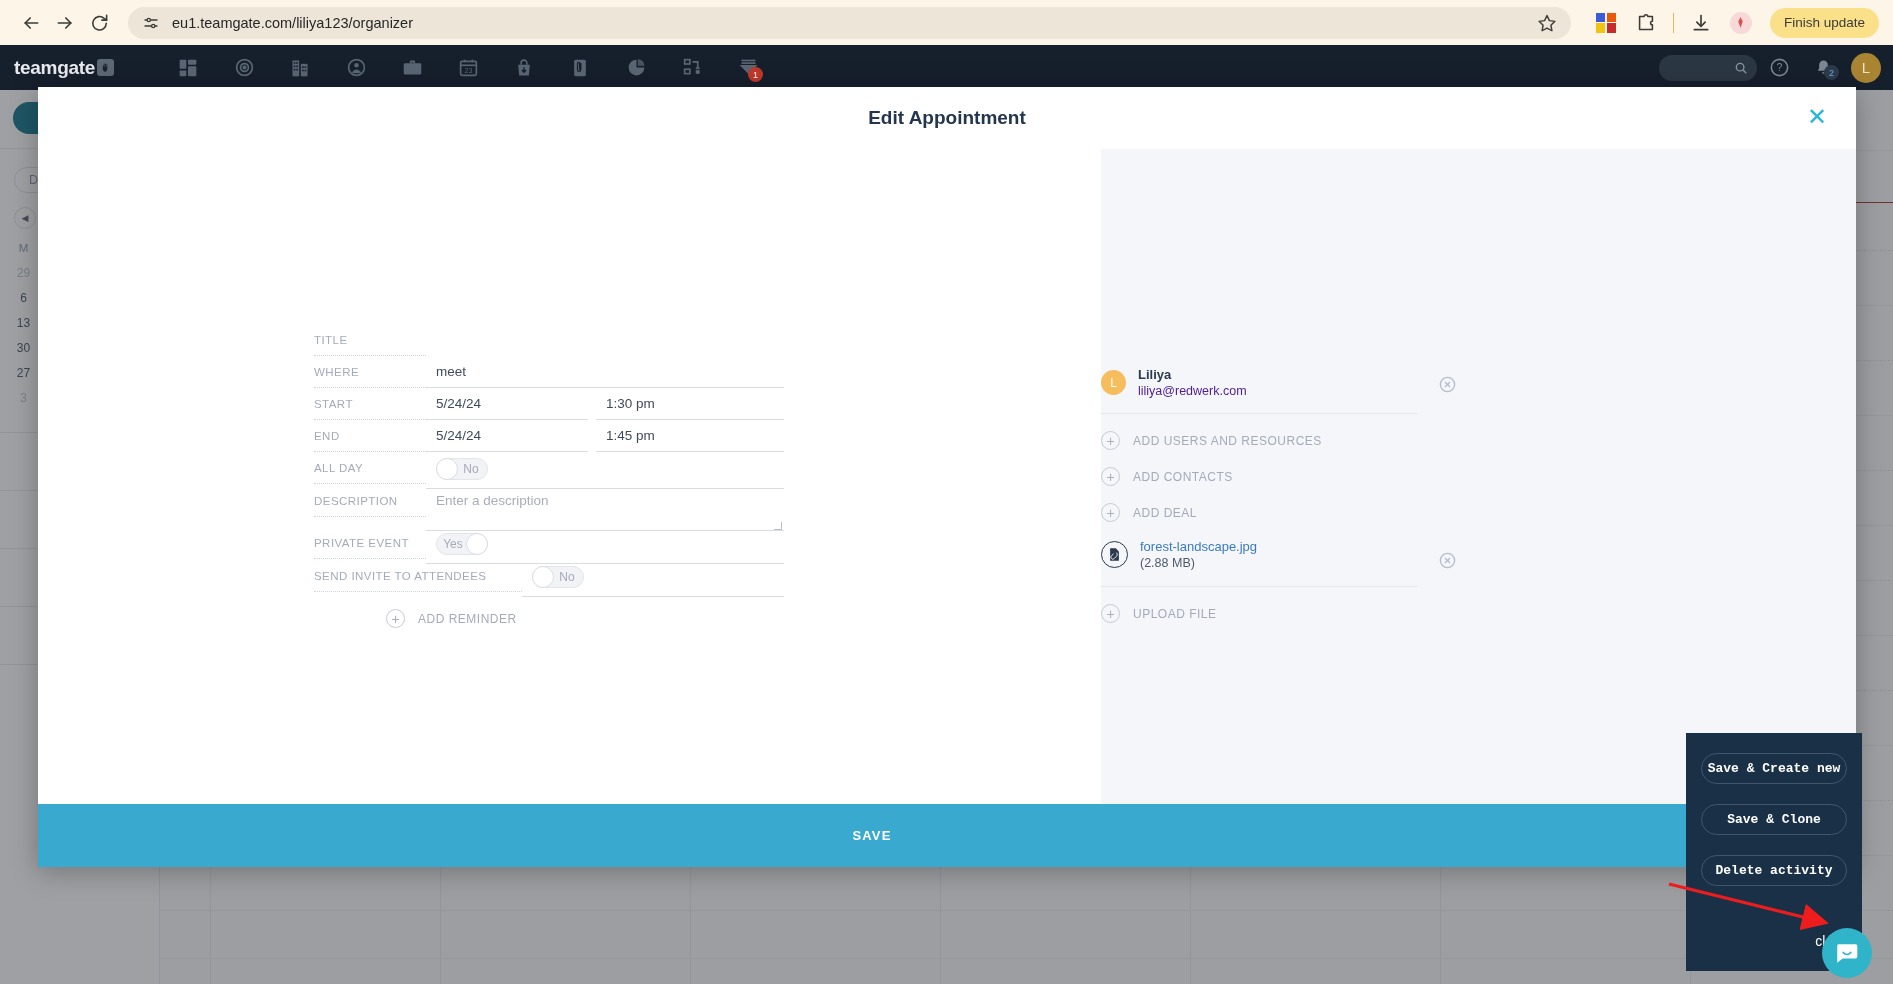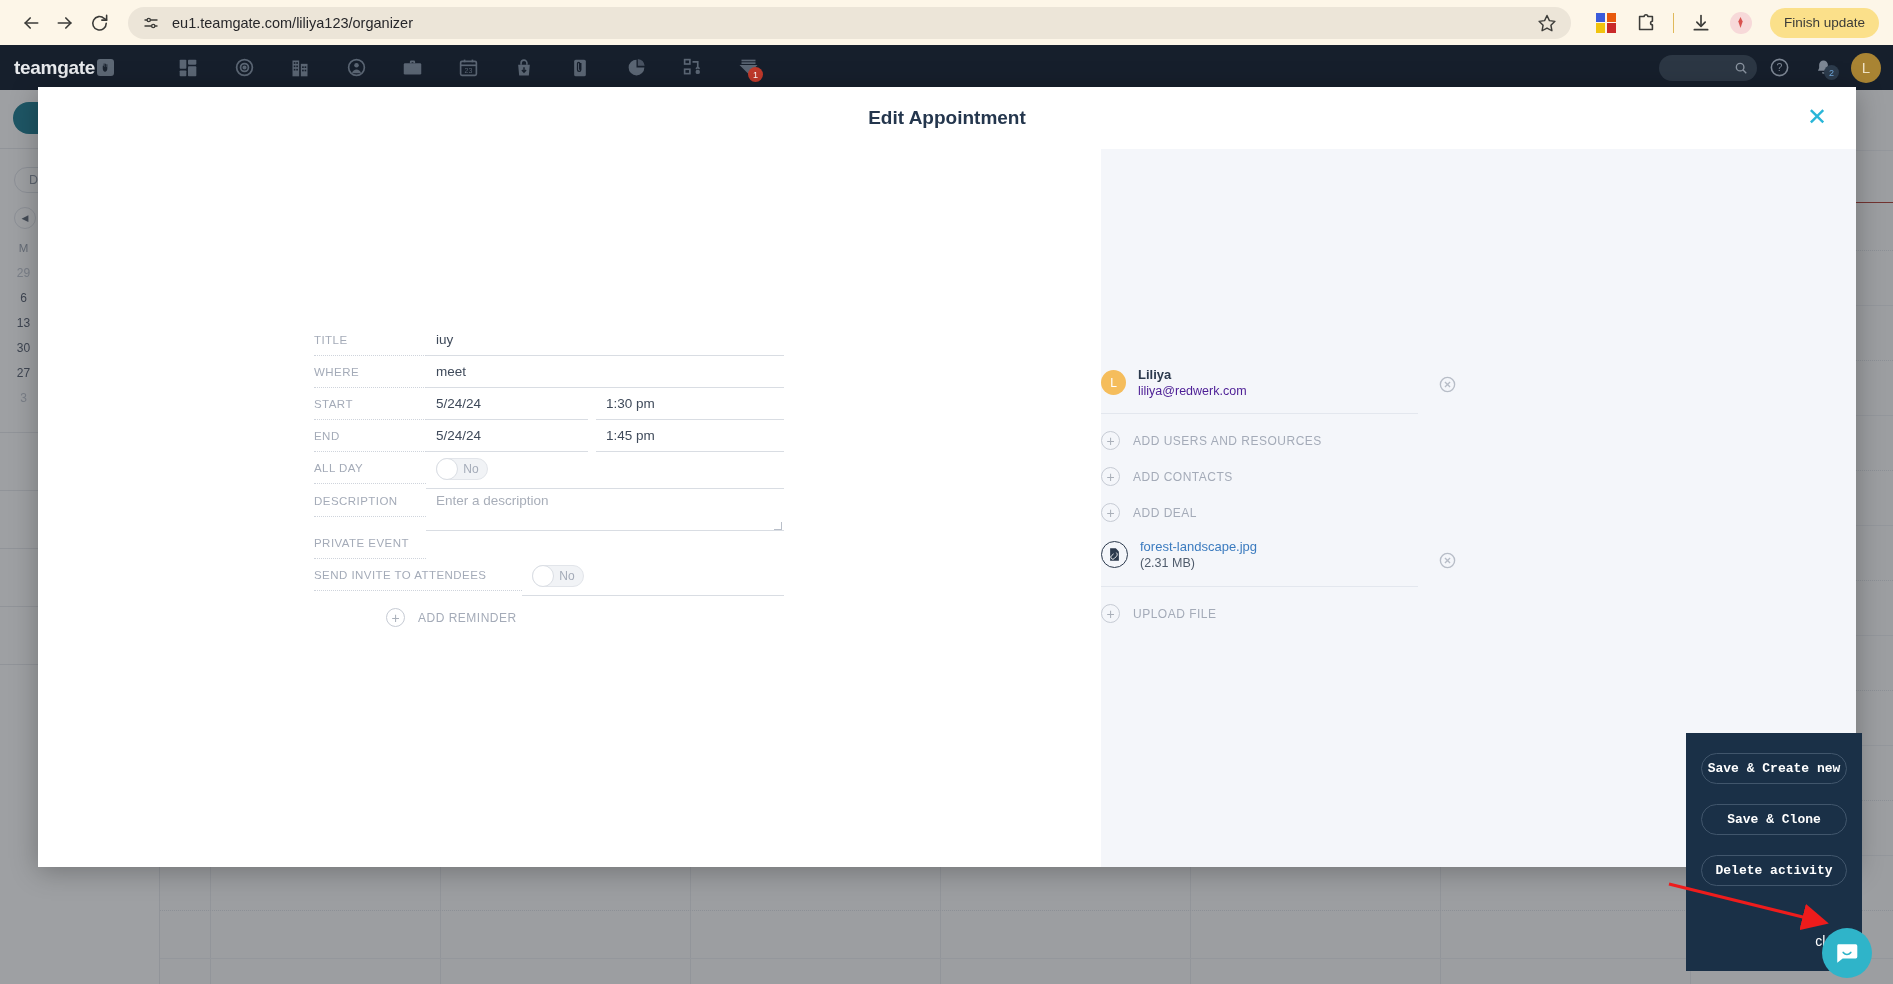--- a/index.html
+++ b/index.html
@@ -525,21 +525,20 @@
       <div class="modal-close">✕</div>
     </div>
 
     <div class="modal-body">
 
       <div class="pane-left">
         <div class="form">
 
           <div class="frow">
             <div class="flabel">TITLE</div>
-            <div class="ffield">iuy</div>
           </div>
 
           <div class="frow">
             <div class="flabel">WHERE</div>
             <div class="ffield">meet</div>
           </div>
 
           <div class="frow">
             <div class="flabel">START</div>
             <div class="ffield two" style="border-bottom:none;padding:0;">
@@ -569,20 +568,26 @@
           </div>
 
           <div class="frow">
             <div class="flabel">DESCRIPTION</div>
             <div class="ffield ph tall">Enter a description</div>
             <span class="resize-grip"></span>
           </div>
 
           <div class="frow">
             <div class="flabel">PRIVATE EVENT</div>
+            <div class="togwrap">
+              <div class="toggle on">
+                <span class="knob"></span>
+                <span class="tlabel">Yes</span>
+              </div>
+            </div>
           </div>
 
           <div class="frow">
             <div class="flabel wide">SEND INVITE TO ATTENDEES</div>
             <div class="togwrap">
               <div class="toggle off">
                 <span class="knob"></span>
                 <span class="tlabel">No</span>
               </div>
             </div>
@@ -631,40 +636,43 @@
 
           <div class="file-item">
             <span class="file-ic">
               <svg width="15" height="15" viewBox="0 0 24 24" fill="#2c3a4d">
                   <path d="M5 2h9l5 5v15H5z"></path>
                   <path d="M15 9c1.8 1.8 1.8 4.2 0 6l-3.5 3.5c-1.3 1.3-3.2 1.3-4.4 0s-1.3-3.2 0-4.4L10.5 11" fill="none" stroke="#fff" stroke-width="1.5"></path>
                 </svg>
             </span>
             <span class="file-txt">
               <span class="file-name" style="display:block">forest-landscape.jpg</span>
-              <span class="file-size" style="display:block">(2.31 MB)</span>
+              <span class="file-size" style="display:block">(2.88 MB)</span>
             </span>
             <span class="rm-btn" style="top:12px">
               <svg width="19" height="19" viewBox="0 0 24 24" fill="none" stroke="currentColor" stroke-width="1.7">
                   <circle cx="12" cy="12" r="9"></circle>
                   <line x1="8.8" y1="8.8" x2="15.2" y2="15.2"></line>
                   <line x1="15.2" y1="8.8" x2="8.8" y2="15.2"></line>
                 </svg>
             </span>
           </div>
 
           <div class="r-add">
             <span class="plus-circ">+</span>
             <span class="alab">UPLOAD FILE</span>
           </div>
 
         </div>
       </div>
     </div>
 
+    <div class="savebar">
+      <span class="lbl">SAVE</span>
+    </div>
   </div>
 
   <div class="actions-menu">
     <div class="am-btn am-1">Save &amp; Create new</div>
     <div class="am-btn am-2">Save &amp; Clone</div>
     <div class="am-btn am-3">Delete activity</div>
     <div class="am-close">close</div>
   </div>
 
   <svg class="arrow-svg" width="190" height="60">

